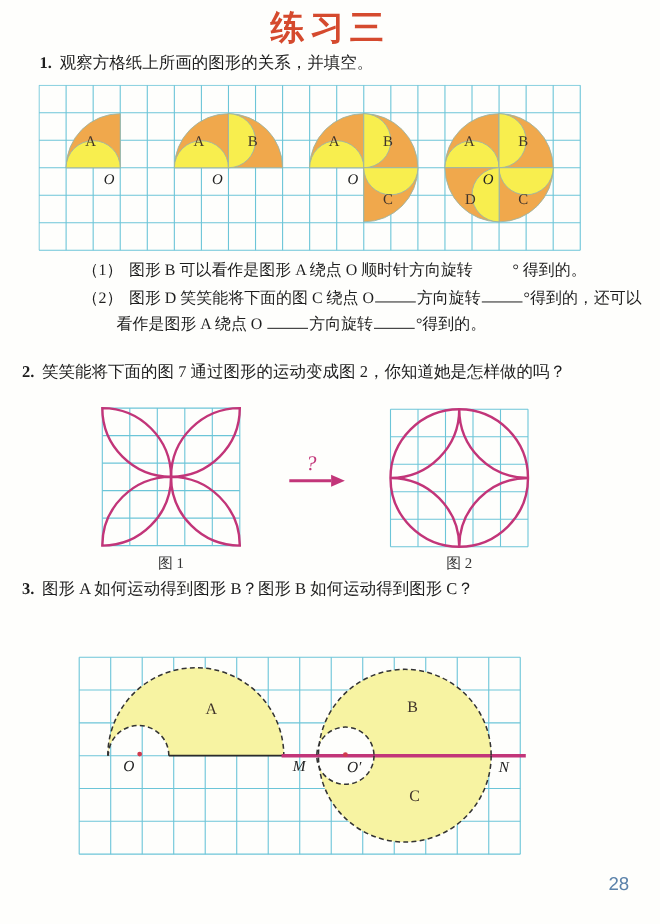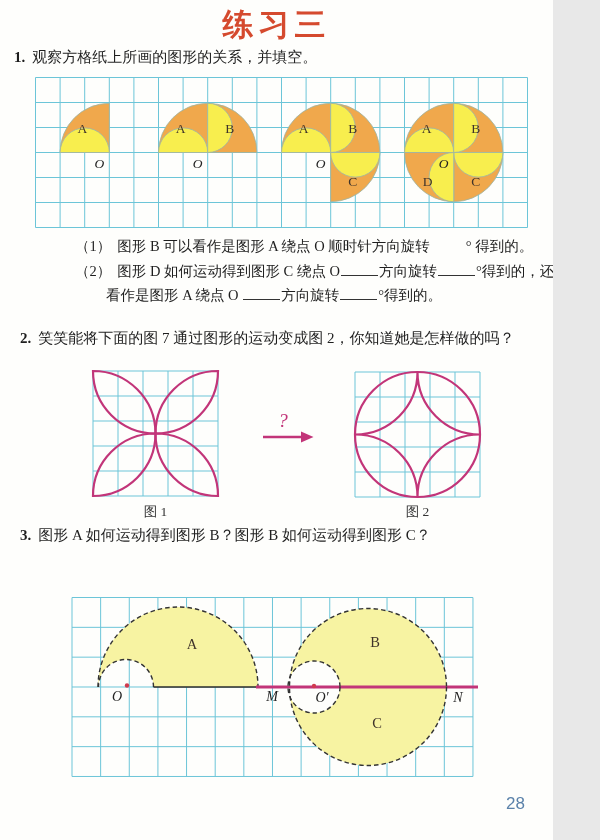--- a/index.html
+++ b/index.html
@@ -1,23 +1,23 @@
 <!DOCTYPE html>
 <html><head>
 <meta charset="utf-8">
 <style>
   html,body{margin:0;padding:0;}
   body{background:#e8e8e8;}
-  #page{position:relative;width:553px;height:840px;background:#fefefc;overflow:hidden;
+  #page{position:relative;width:600px;height:840px;background:#fefefc;overflow:hidden;
         font-family:"Liberation Serif","DejaVu Serif",serif;color:#1e1e1e;}
   #title{position:absolute;top:4px;left:0;right:0;text-align:center;
          font-size:31px;font-weight:bold;letter-spacing:5px;}
   .qline{position:absolute;font-size:15px;white-space:nowrap;}
   .qnum{font-weight:bold;margin-right:7px;}
-  #q1-line{left:14px;top:48px;}
+  #q1-line{left:36px;top:48px;}
   #q2-line{left:20px;top:329px;}
   #q3-line{left:20px;top:526px;}
   #subq{position:absolute;left:38px;top:234px;font-size:14.5px;}
   .subrow{height:24.6px;line-height:24.6px;white-space:nowrap;margin-left:37px;}
   .subnum{margin-right:6px;}
   .indent{padding-left:31px;}
   .blank{display:inline-block;width:37px;height:13px;border-bottom:1.2px solid #333;
          vertical-align:baseline;margin:0 1px;}
   .gap{display:inline-block;width:36px;}
   .svgbox{position:absolute;}
@@ -129,21 +129,21 @@
         <text x="392.7" y="108.5" font-size="13.5" text-anchor="middle" fill="#3f332a" font-family="&quot;Liberation Serif&quot;,&quot;DejaVu Serif&quot;,serif">D</text>
         <text x="408.7" y="90.5" font-size="13.5" text-anchor="middle" fill="#222" font-family="&quot;Liberation Serif&quot;,&quot;DejaVu Serif&quot;,serif" font-style="italic">O</text>
       </g>
     </svg>
 
   <div id="subq">
     <div class="subrow">
       <span class="subnum">（1）</span><span>图形 B 可以看作是图形 A 绕点 O 顺时针方向旋转</span><span class="gap"></span><span>°</span>&nbsp;<span>得到的。</span>
     </div>
     <div class="subrow">
-      <span class="subnum">（2）</span><span>图形 D 如何运动得到图形 C 绕点 O</span><span class="blank"></span><span>方向旋转</span><span class="blank"></span><span>°</span><span>得到的，还可以</span>
+      <span class="subnum">（2）</span><span>图形 D 笑笑能将下面的图 C 绕点 O</span><span class="blank"></span><span>方向旋转</span><span class="blank"></span><span>°</span><span>得到的，还可以</span>
     </div>
     <div class="subrow indent">
       <span>看作是图形 A 绕点 O</span> <span class="blank"></span><span>方向旋转</span><span class="blank"></span><span>°</span><span>得到的。</span>
     </div>
   </div>
 
   <div id="q2-line" class="qline">
     <span class="qnum">2.</span><span>笑笑能将下面的图 7 通过图形的运动变成图 2，你知道她是怎样做的吗？</span>
   </div>
 

